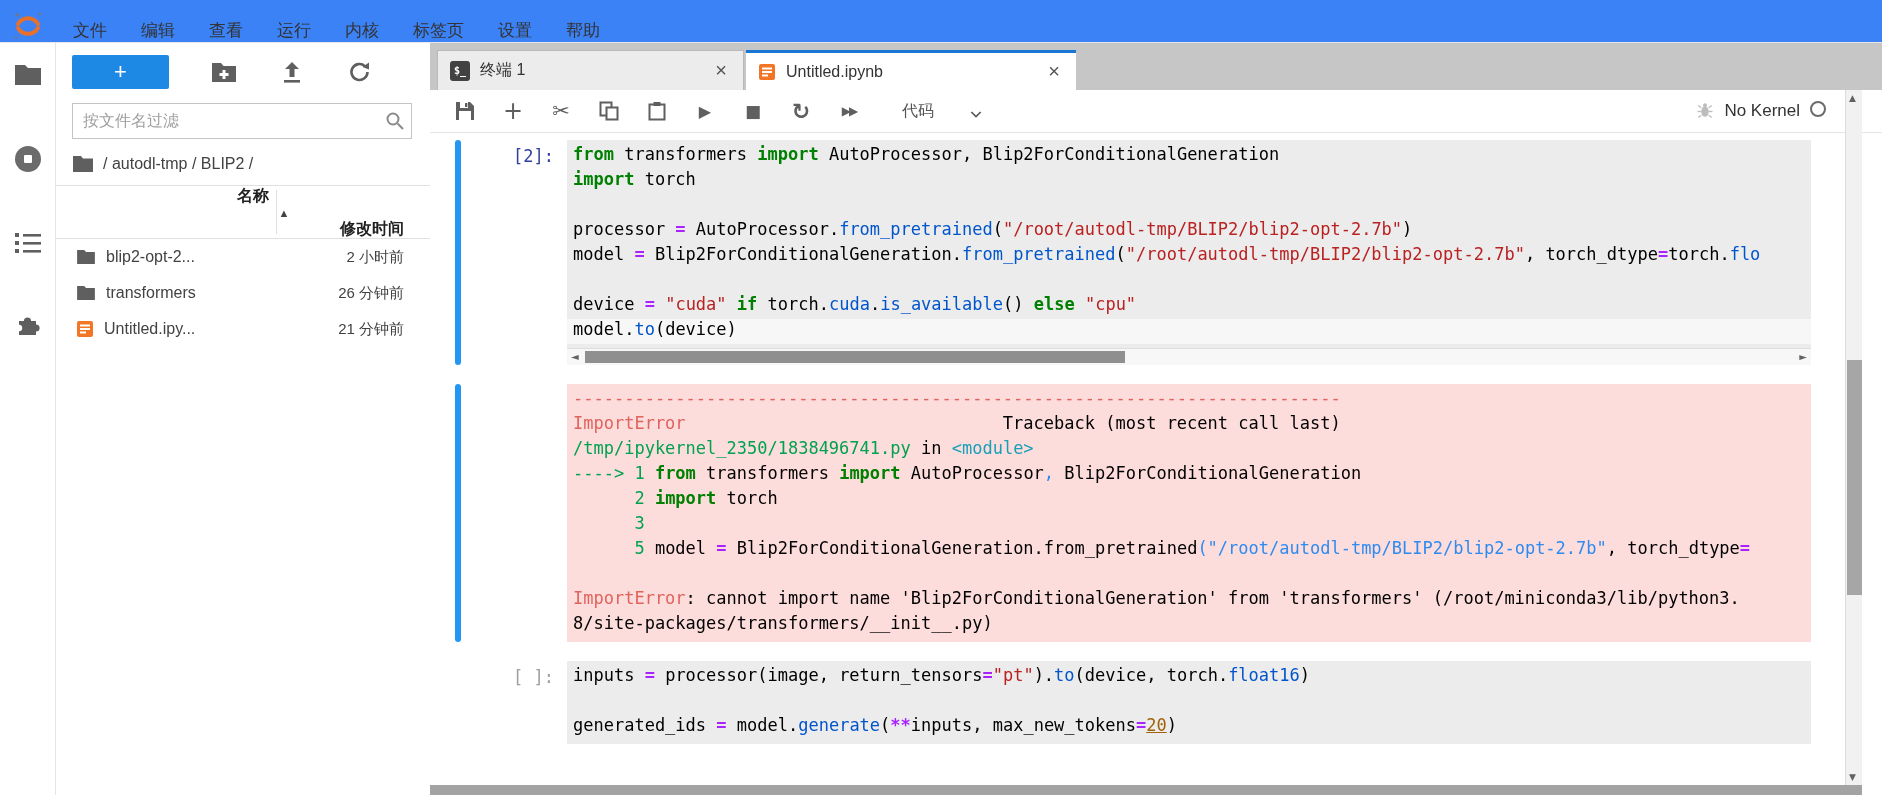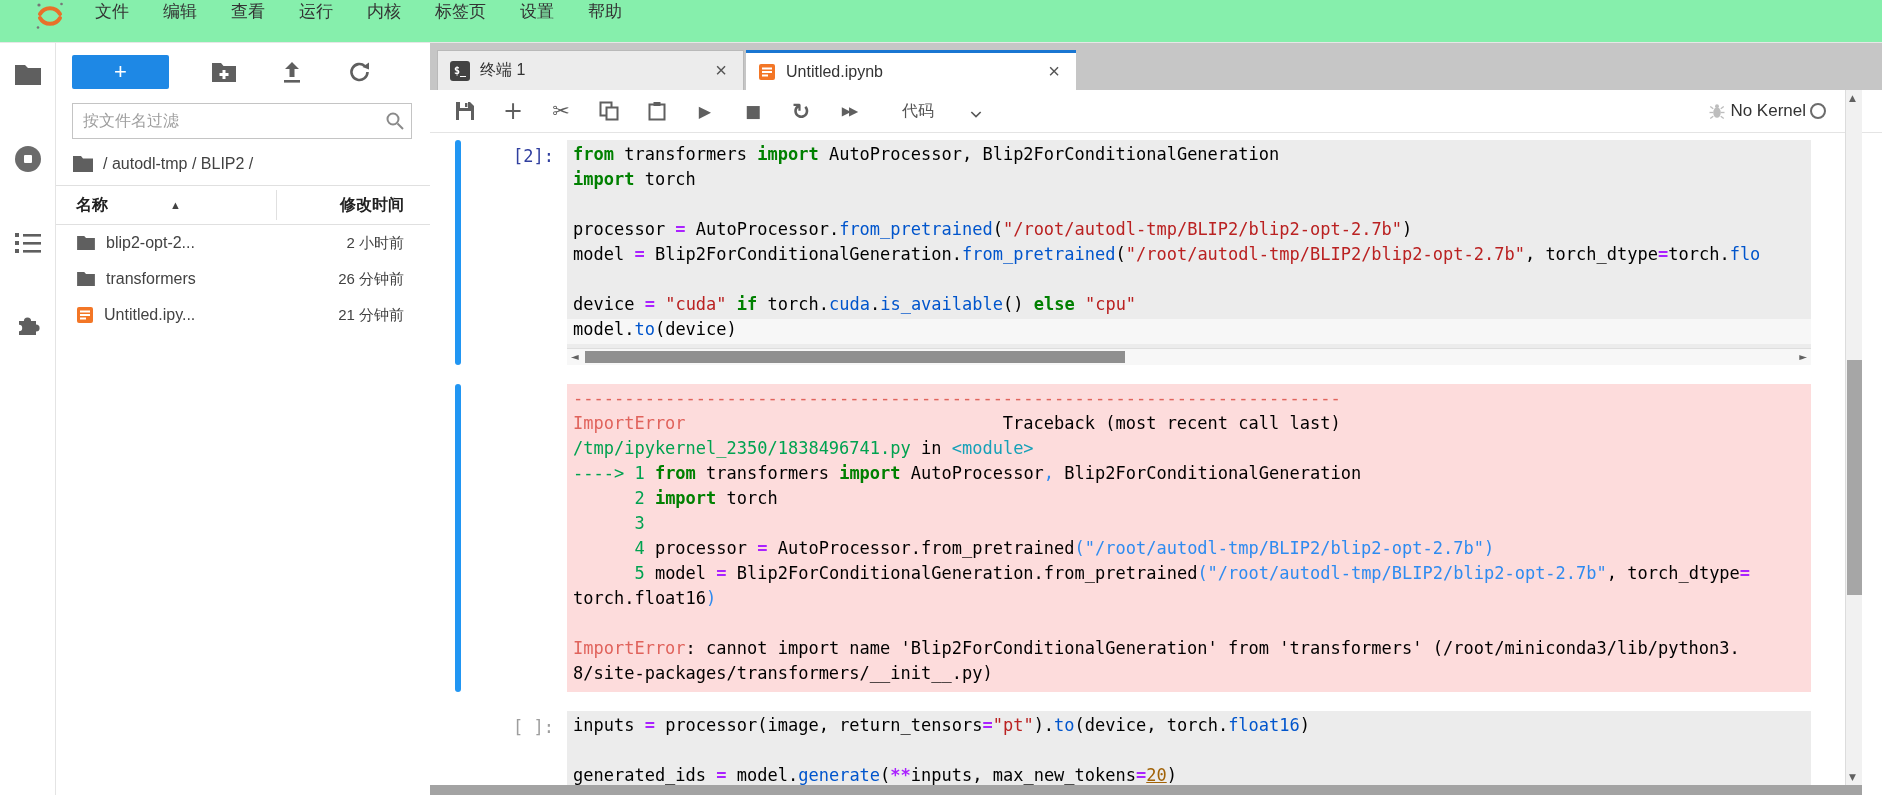--- a/index.html
+++ b/index.html
@@ -1,20 +1,20 @@
 <!DOCTYPE html>
 <html><head>
 <meta charset="utf-8">
 <style>
   * { box-sizing: border-box; margin: 0; padding: 0; }
   html,body { width:1882px; height:795px; overflow:hidden; background:#fff;
     font-family:"Liberation Sans", sans-serif; color:#333; }
 
   
-  .menubar { height:43px; display:flex; align-items:flex-start; border-bottom:1px solid #e7e7e7; background:#86efac;padding-left:22px; }
+  .menubar { height:43px; display:flex; align-items:flex-end; border-bottom:1px solid #e7e7e7; background:#3b82f6; }
   .logo { width:56px; display:flex; justify-content:center; align-items:center; }
   .menu-item { padding:0 17px; font-size:17px; color:#333; cursor:default; }
 
   
   .content { display:flex; height:752px; }
 
   
   .activitybar { width:56px; border-right:1px solid #e4e4e4; padding-top:20px;
     display:flex; flex-direction:column; align-items:center; gap:53px; background:#fff; }
 
@@ -23,22 +23,22 @@
   .fb-toolbar { display:flex; align-items:center; padding:12px 10px 6px 16px; }
   .fb-new-btn { width:97px; height:34px; background:#1e88e5; color:#fff; border:none;
     border-radius:2px; font-size:22px; line-height:30px; cursor:pointer; }
   .fb-tool { margin-left:42px; width:26px; height:26px; display:flex; align-items:center; justify-content:center; }
   .fb-search { position:relative; margin:8px 16px 4px 16px; }
   .fb-search input { width:340px; height:36px; border:1px solid #c4c4c4; padding:0 34px 0 10px;
     font-size:16px; color:#333; font-family:"Liberation Sans",sans-serif; }
   .fb-search input::placeholder { color:#9e9e9e; }
   .fb-search .mag { position:absolute; right:8px; top:7px; }
   .fb-breadcrumb { display:flex; align-items:center; gap:9px; padding:12px 16px; color:#424242; }
-  .fb-header { display:flex; align-items:center; height:40px; border-top:1px solid #e0e0e0;
-    border-bottom:1px solid #e0e0e0; font-weight:bold; color:#212121; padding-left:20px; position:relative; }
+  .fb-header { display:flex; align-items:center; height:54px; border-top:1px solid #e0e0e0;
+    border-bottom:1px solid #e0e0e0; font-weight:bold; color:#212121; padding-left:20px; position:relative;flex-direction:column; }
   .fb-header .sort { font-size:11px; color:#424242; margin-left:62px; }
   .fb-header .divider { position:absolute; left:220px; top:4px; bottom:4px; width:1px; background:#e0e0e0; }
   .fb-header .col-modified { margin-left:auto; padding-right:26px; }
   .fb-row { display:flex; align-items:center; height:36px; padding-left:20px; color:#424242; cursor:pointer; }
   .fb-row .fname { margin-left:10px;text-align:center; }
   .fb-row .ftime { margin-left:auto; padding-right:26px; font-size:15px; }
 
   
   .main { flex:1; background:#c6c6c6; display:flex; flex-direction:column; position:relative; }
   .tabbar { height:47px; padding:7px 0 0 7px; display:flex; gap:2px; }
@@ -47,21 +47,21 @@
   .tab.active { width:330px; background:#fff; border-top:3px solid #1976d2; }
   .tab .tlabel { margin-left:10px; }
   .tab .tclose { margin-left:auto; color:#555; font-size:20px; padding:0 4px; }
 
   .nbtoolbar { height:43px; background:#fff; display:flex; align-items:center;
     padding-left:24px; gap:26px; border-bottom:1px solid #e4e4e4; }
   .tbtn { width:22px; height:24px; display:flex; align-items:center; justify-content:center;
     color:#5f5f5f; font-size:17px; cursor:pointer; }
   .tbtn.uni { font-family:"DejaVu Sans",sans-serif; }
   .celltype { display:flex; align-items:flex-end; gap:34px; margin-left:16px; color:#555; font-size:16px; cursor:pointer; }
-  .tb-right { margin-left:auto; display:flex; align-items:center; gap:4px; padding-right:56px; }
+  .tb-right { margin-left:auto; display:flex; align-items:flex-start; gap:10px; padding-right:56px; }
   .kernel-status { font-size:17px; color:#333; }
   .kernel-circle { width:16px; height:16px; border:2px solid #6b6b6b; border-radius:50%; }
 
   
   .nbcontent { flex:1; background:#fff; padding-top:7px; overflow:hidden; position:relative; }
   .cell { display:flex; align-items:stretch; }
   .cell + .cell { margin-top:19px; }
   .collapser { width:6px; border-radius:3px; margin-left:25px; }
   .collapser.on { background:#2196f3; }
   .promptcol { width:106px; text-align:right; padding-right:13px; padding-top:4px;
@@ -330,23 +330,21 @@
       <div class="cell">
         <div class="collapser on"></div>
         <div class="promptcol"></div>
         <div class="outputarea">
             <div class="cm-line"><span class="t-ar">---------------------------------------------------------------------------</span></div>
             <div class="cm-line"><span class="t-ar">ImportError</span><span class="t-p">                               Traceback (most recent call last)</span></div>
             <div class="cm-line"><span class="t-ag">/tmp/ipykernel_2350/1838496741.py</span><span class="t-p"> in </span><span class="t-ac">&lt;module&gt;</span></div>
             <div class="cm-line"><span class="t-ag">----&gt; 1 </span><span class="t-k">from</span><span class="t-p"> transformers </span><span class="t-k">import</span><span class="t-p"> AutoProcessor</span><span class="t-ab">,</span><span class="t-p"> Blip2ForConditionalGeneration</span></div>
             <div class="cm-line"><span class="t-ag">      2 </span><span class="t-k">import</span><span class="t-p"> torch</span></div>
             <div class="cm-line"><span class="t-ag">      3 </span></div>
-            <div class="cm-line"><span class="t-ag">      4 </span><span class="t-p">processor </span><span class="t-o">=</span><span class="t-p"> AutoProcessor.from_pretrained</span><span class="t-ab">("/root/autodl-tmp/BLIP2/blip2-opt-2.7b")</span></div>
             <div class="cm-line"><span class="t-ag">      5 </span><span class="t-p">model </span><span class="t-o">=</span><span class="t-p"> Blip2ForConditionalGeneration.from_pretrained</span><span class="t-ab">("/root/autodl-tmp/BLIP2/blip2-opt-2.7b"</span><span class="t-p">, torch_dtype</span><span class="t-o">=</span></div>
-            <div class="cm-line"><span class="t-p">torch.float16</span><span class="t-ab">)</span></div>
             <div class="cm-line"></div>
             <div class="cm-line"><span class="t-ar">ImportError</span><span class="t-p">: cannot import name 'Blip2ForConditionalGeneration' from 'transformers' (/root/miniconda3/lib/python3.</span></div>
             <div class="cm-line"><span class="t-p">8/site-packages/transformers/__init__.py)</span></div>
           </div>
       </div>
 
       <div class="cell">
         <div class="collapser"></div>
         <div class="promptcol prompt-empty">[ ]:</div>
         <div class="editorstack">

